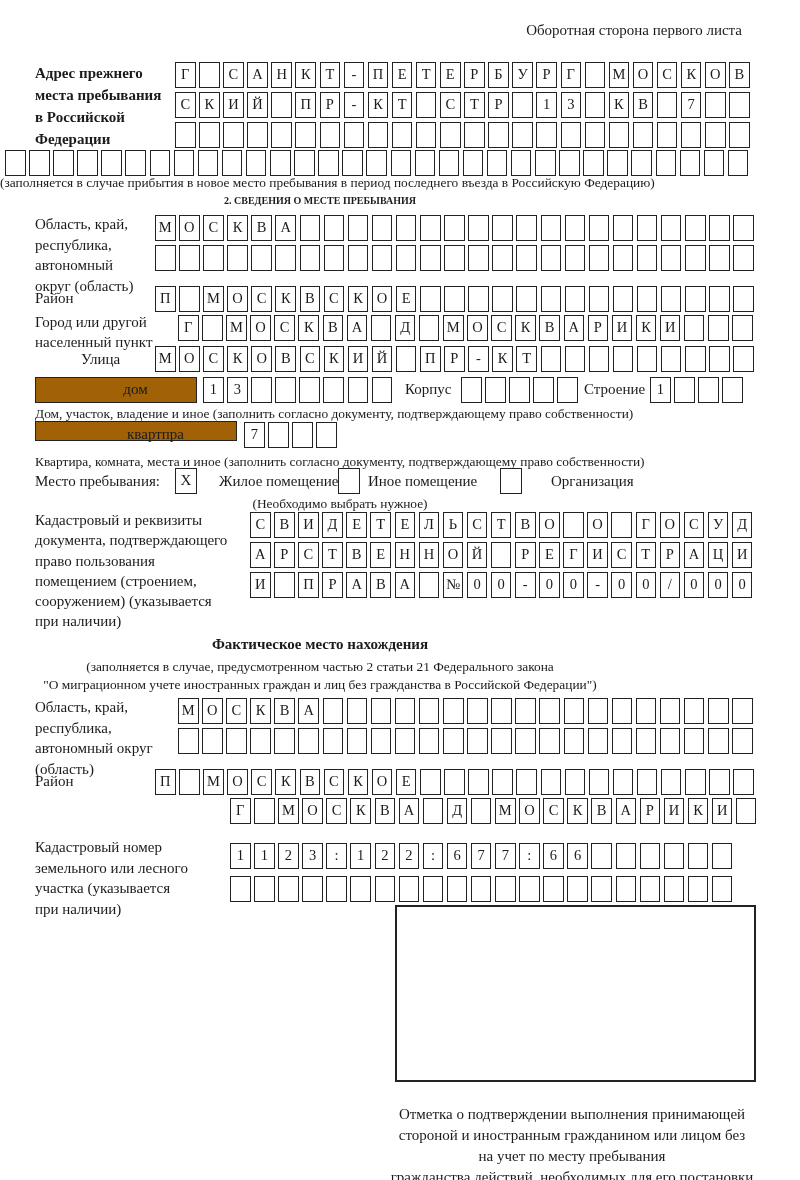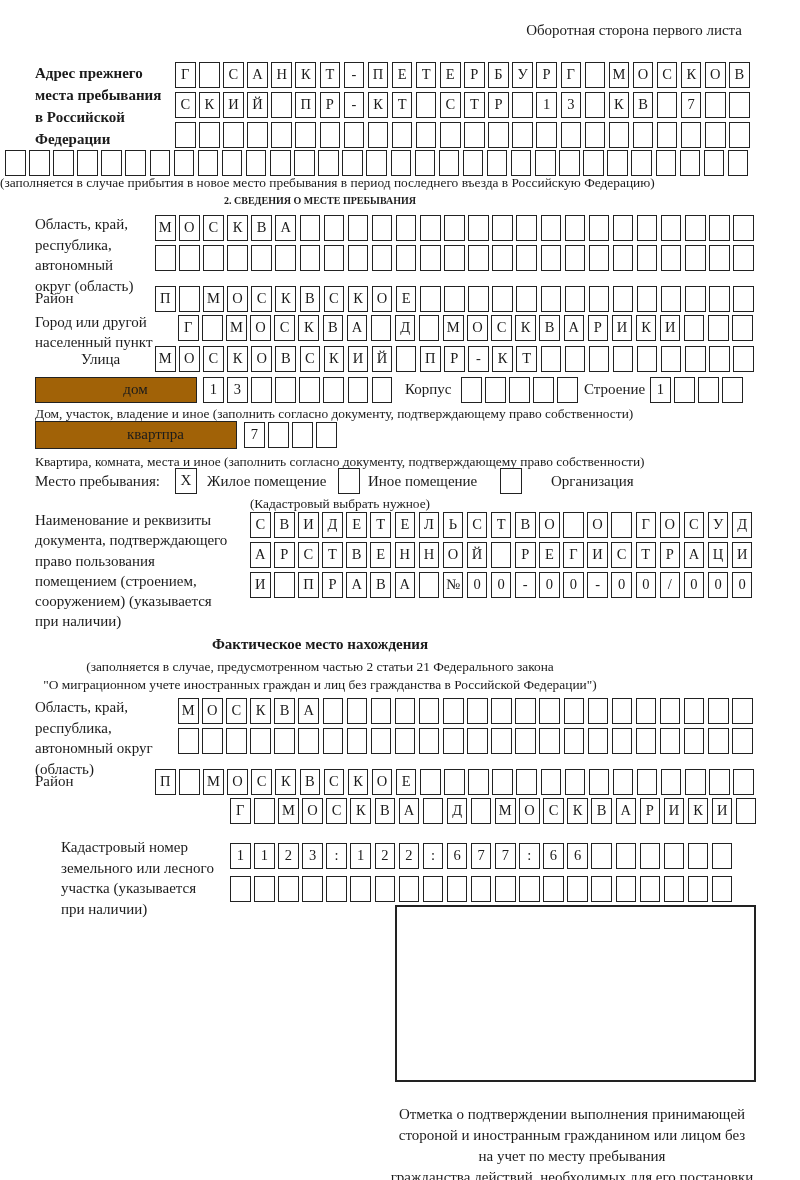--- a/index.html
+++ b/index.html
@@ -73,35 +73,35 @@
   <div class="cellrow" style="left:155px;top:346px;"><span class="cell">М</span><span class="cell">О</span><span class="cell">С</span><span class="cell">К</span><span class="cell">О</span><span class="cell">В</span><span class="cell">С</span><span class="cell">К</span><span class="cell">И</span><span class="cell">Й</span><span class="cell"></span><span class="cell">П</span><span class="cell">Р</span><span class="cell">-</span><span class="cell">К</span><span class="cell">Т</span><span class="cell"></span><span class="cell"></span><span class="cell"></span><span class="cell"></span><span class="cell"></span><span class="cell"></span><span class="cell"></span><span class="cell"></span><span class="cell"></span></div>
 
   <div class="fieldbox" style="left:35px;top:377px;width:162px;height:26px;line-height:23px;">дом</div>
   <div class="cellrow" style="left:203px;top:377px;"><span class="cell">1</span><span class="cell">3</span><span class="cell"></span><span class="cell"></span><span class="cell"></span><span class="cell"></span><span class="cell"></span><span class="cell"></span></div>
   <span class="abs lbl" style="left:405px;top:379px;">Корпус</span>
   <div class="cellrow" style="left:461px;top:377px;"><span class="cell"></span><span class="cell"></span><span class="cell"></span><span class="cell"></span><span class="cell"></span></div>
   <span class="abs lbl" style="left:584px;top:379px;">Строение</span>
   <div class="cellrow" style="left:650px;top:377px;"><span class="cell">1</span><span class="cell"></span><span class="cell"></span><span class="cell"></span></div>
   <div class="abs cap" style="left:35px;top:406px;">Дом, участок, владение и иное (заполнить согласно документу, подтверждающему право собственности)</div>
 
-  <div class="fieldbox" style="left:35px;top:421px;width:202px;height:28px;line-height:25px;">квартпра</div>
+  <div class="fieldbox" style="left:35px;top:421px;width:202px;height:20px;line-height:25px;">квартпра</div>
   <div class="cellrow" style="left:244px;top:422px;"><span class="cell">7</span><span class="cell"></span><span class="cell"></span><span class="cell"></span></div>
   <div class="abs cap" style="left:35px;top:454px;">Квартира, комната, места и иное (заполнить согласно документу, подтверждающему право собственности)</div>
 
   <div class="abs lbl" style="left:35px;top:471px;">Место пребывания:</div>
   <div class="chk" style="left:175px;top:468px;">X</div>
-  <div class="abs lbl" style="left:207px;top:471px;">Жилое помещение</div>
+  <div class="abs lbl" style="left:219px;top:471px;">Жилое помещение</div>
   <div class="chk" style="left:338px;top:468px;"></div>
   <div class="abs lbl" style="left:368px;top:471px;">Иное помещение</div>
   <div class="chk" style="left:500px;top:468px;"></div>
   <div class="abs lbl" style="left:551px;top:471px;">Организация</div>
-  <div class="abs cap" style="left:155px;top:496px;width:370px;text-align:center;">(Кадастровый выбрать нужное)</div>
+  <div class="abs cap" style="left:155px;top:496px;width:370px;text-align:center;">(Необходимо выбрать нужное)</div>
 
   <div class="abs lbl" style="left:35px;top:510px;line-height:20.3px;">
-    <span class="ln">Наименование и реквизиты</span>
+    <span class="ln">Кадастровый и реквизиты</span>
     <span class="ln">документа, подтверждающего</span>
     <span class="ln">право пользования</span>
     <span class="ln">помещением (строением,</span>
     <span class="ln">сооружением) (указывается</span>
     <span class="ln">при наличии)</span>
   </div>
   <div class="cellrow" style="left:250px;top:512px;"><span class="cell">С</span><span class="cell">В</span><span class="cell">И</span><span class="cell">Д</span><span class="cell">Е</span><span class="cell">Т</span><span class="cell">Е</span><span class="cell">Л</span><span class="cell">Ь</span><span class="cell">С</span><span class="cell">Т</span><span class="cell">В</span><span class="cell">О</span><span class="cell"></span><span class="cell">О</span><span class="cell"></span><span class="cell">Г</span><span class="cell">О</span><span class="cell">С</span><span class="cell">У</span><span class="cell">Д</span></div>
   <div class="cellrow" style="left:250px;top:542px;"><span class="cell">А</span><span class="cell">Р</span><span class="cell">С</span><span class="cell">Т</span><span class="cell">В</span><span class="cell">Е</span><span class="cell">Н</span><span class="cell">Н</span><span class="cell">О</span><span class="cell">Й</span><span class="cell"></span><span class="cell">Р</span><span class="cell">Е</span><span class="cell">Г</span><span class="cell">И</span><span class="cell">С</span><span class="cell">Т</span><span class="cell">Р</span><span class="cell">А</span><span class="cell">Ц</span><span class="cell">И</span></div>
   <div class="cellrow" style="left:250px;top:572px;"><span class="cell">И</span><span class="cell"></span><span class="cell">П</span><span class="cell">Р</span><span class="cell">А</span><span class="cell">В</span><span class="cell">А</span><span class="cell"></span><span class="cell">№</span><span class="cell">0</span><span class="cell">0</span><span class="cell">-</span><span class="cell">0</span><span class="cell">0</span><span class="cell">-</span><span class="cell">0</span><span class="cell">0</span><span class="cell">/</span><span class="cell">0</span><span class="cell">0</span><span class="cell">0</span></div>
 
@@ -116,21 +116,21 @@
     <span class="ln">(область)</span>
   </div>
   <div class="cellrow" style="left:178px;top:698px;"><span class="cell">М</span><span class="cell">О</span><span class="cell">С</span><span class="cell">К</span><span class="cell">В</span><span class="cell">А</span><span class="cell"></span><span class="cell"></span><span class="cell"></span><span class="cell"></span><span class="cell"></span><span class="cell"></span><span class="cell"></span><span class="cell"></span><span class="cell"></span><span class="cell"></span><span class="cell"></span><span class="cell"></span><span class="cell"></span><span class="cell"></span><span class="cell"></span><span class="cell"></span><span class="cell"></span><span class="cell"></span></div>
   <div class="cellrow" style="left:178px;top:728px;"><span class="cell"></span><span class="cell"></span><span class="cell"></span><span class="cell"></span><span class="cell"></span><span class="cell"></span><span class="cell"></span><span class="cell"></span><span class="cell"></span><span class="cell"></span><span class="cell"></span><span class="cell"></span><span class="cell"></span><span class="cell"></span><span class="cell"></span><span class="cell"></span><span class="cell"></span><span class="cell"></span><span class="cell"></span><span class="cell"></span><span class="cell"></span><span class="cell"></span><span class="cell"></span><span class="cell"></span></div>
 
   <div class="abs lbl" style="left:35px;top:771px;">Район</div>
   <div class="cellrow" style="left:155px;top:769px;"><span class="cell">П</span><span class="cell"></span><span class="cell">М</span><span class="cell">О</span><span class="cell">С</span><span class="cell">К</span><span class="cell">В</span><span class="cell">С</span><span class="cell">К</span><span class="cell">О</span><span class="cell">Е</span><span class="cell"></span><span class="cell"></span><span class="cell"></span><span class="cell"></span><span class="cell"></span><span class="cell"></span><span class="cell"></span><span class="cell"></span><span class="cell"></span><span class="cell"></span><span class="cell"></span><span class="cell"></span><span class="cell"></span><span class="cell"></span></div>
 
   <div class="cellrow" style="left:230px;top:798px;"><span class="cell">Г</span><span class="cell"></span><span class="cell">М</span><span class="cell">О</span><span class="cell">С</span><span class="cell">К</span><span class="cell">В</span><span class="cell">А</span><span class="cell"></span><span class="cell">Д</span><span class="cell"></span><span class="cell">М</span><span class="cell">О</span><span class="cell">С</span><span class="cell">К</span><span class="cell">В</span><span class="cell">А</span><span class="cell">Р</span><span class="cell">И</span><span class="cell">К</span><span class="cell">И</span><span class="cell"></span></div>
 
-  <div class="abs lbl" style="left:35px;top:837px;line-height:20.5px;margin-left:26px;">
+  <div class="abs lbl" style="left:35px;top:837px;line-height:20.5px;">
     <span class="ln">Кадастровый номер</span>
     <span class="ln">земельного или лесного</span>
     <span class="ln">участка (указывается</span>
     <span class="ln">при наличии)</span>
   </div>
   <div class="cellrow" style="left:230px;top:843px;"><span class="cell">1</span><span class="cell">1</span><span class="cell">2</span><span class="cell">3</span><span class="cell">:</span><span class="cell">1</span><span class="cell">2</span><span class="cell">2</span><span class="cell">:</span><span class="cell">6</span><span class="cell">7</span><span class="cell">7</span><span class="cell">:</span><span class="cell">6</span><span class="cell">6</span><span class="cell"></span><span class="cell"></span><span class="cell"></span><span class="cell"></span><span class="cell"></span><span class="cell"></span></div>
   <div class="cellrow" style="left:230px;top:876px;"><span class="cell"></span><span class="cell"></span><span class="cell"></span><span class="cell"></span><span class="cell"></span><span class="cell"></span><span class="cell"></span><span class="cell"></span><span class="cell"></span><span class="cell"></span><span class="cell"></span><span class="cell"></span><span class="cell"></span><span class="cell"></span><span class="cell"></span><span class="cell"></span><span class="cell"></span><span class="cell"></span><span class="cell"></span><span class="cell"></span><span class="cell"></span></div>
 
   <div class="stamp" style="left:395px;top:905px;width:361px;height:177px;"></div>
   <div class="abs lbl multiline" style="left:352px;top:1104px;width:440px;text-align:center;line-height:21px;">

